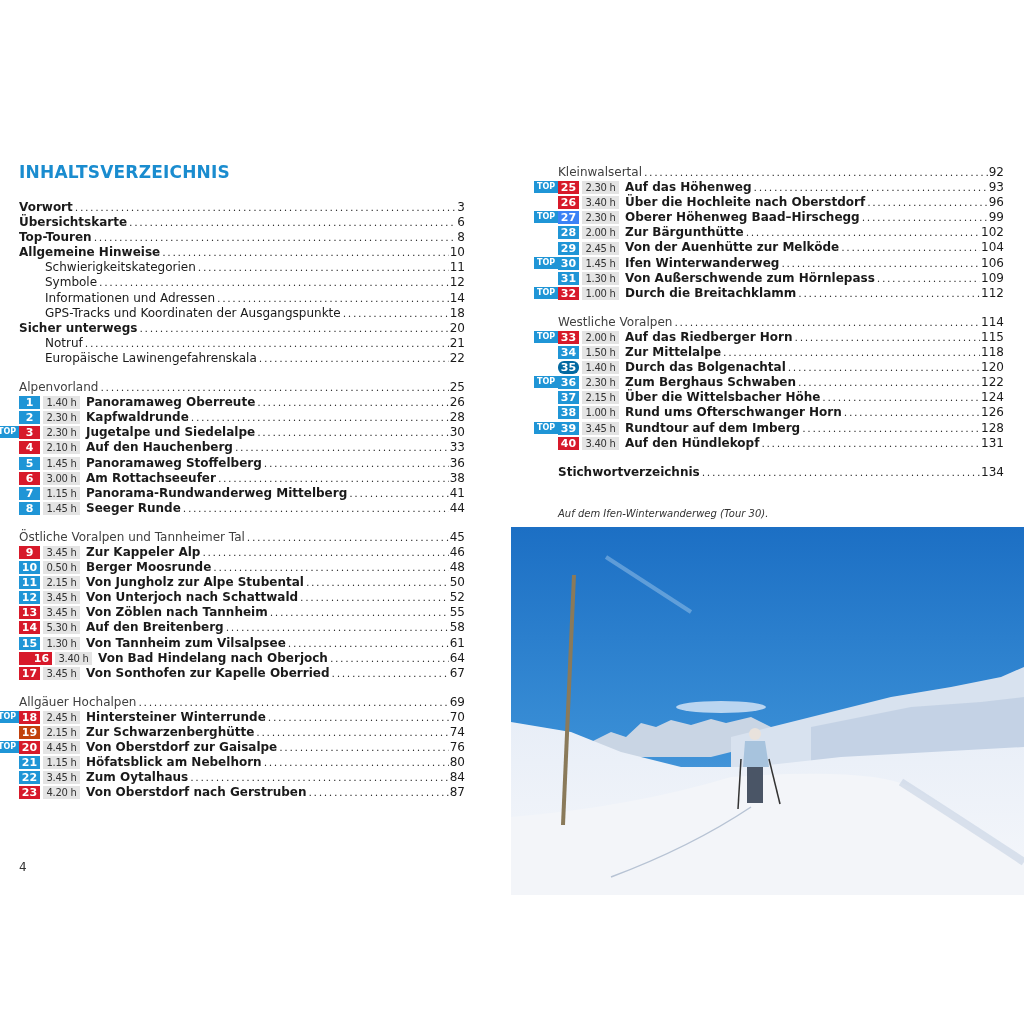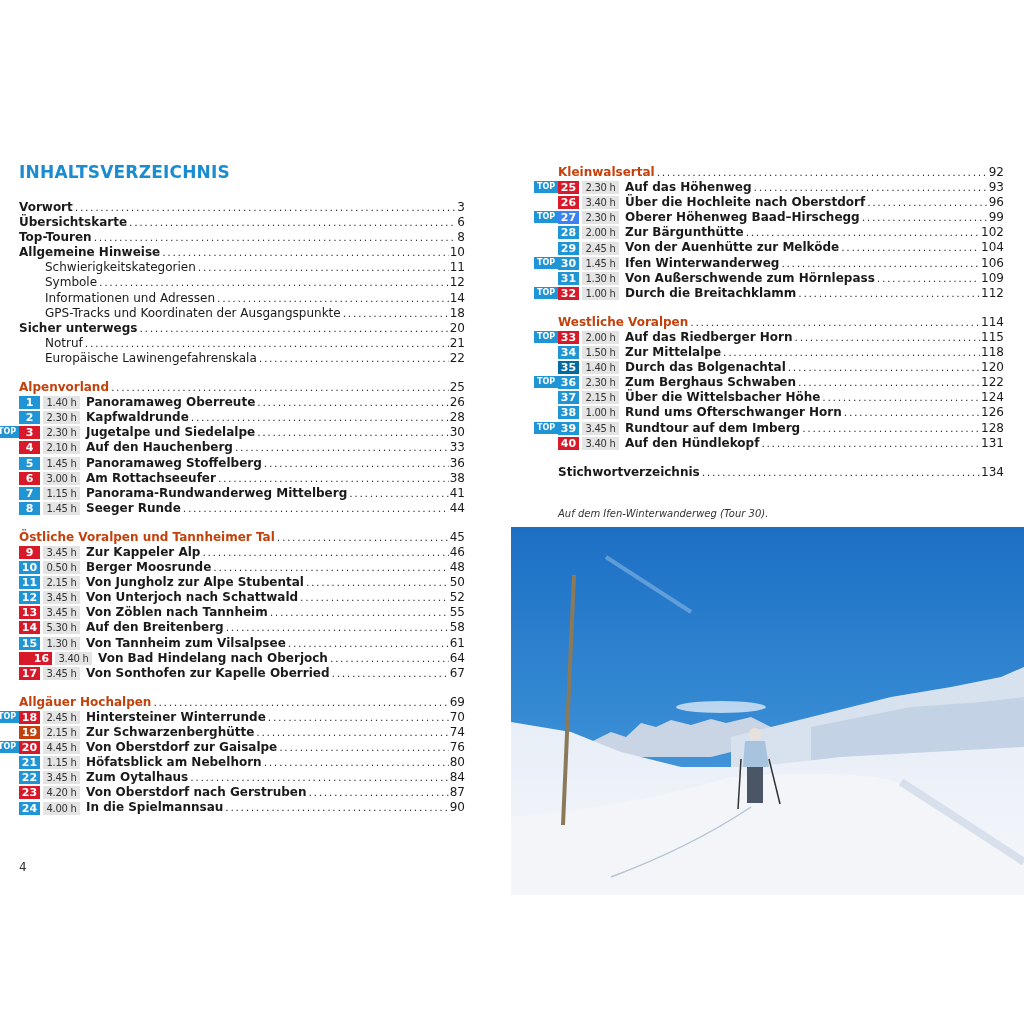--- a/index.html
+++ b/index.html
@@ -23,21 +23,21 @@
     flex: 1 1 auto; overflow: hidden; color: #333; letter-spacing: 1.6px;
     font-size: 11px;
   }
   .row .dots::before {
     content: "........................................................................................................................................................................";
   }
   .row .page { flex: 0 0 auto; padding-left: 1px; font-size: 12px; }
   .bold .label { font-weight: bold; }
   .indent .label { padding-left: 26px; }
   .section { margin-top: 14px; }
-  .section .label { color: #c2410c; font-weight: bold; }
+  .section .label { color: #404040; font-weight: normal; }
   .tour .num {
     flex: 0 0 auto; width: 21px; height: 13px; line-height: 13px; color: #fff;
     font-weight: bold; font-size: 11px; text-align: center; margin-right: 3px;
     align-self: center;
   }
   .tour .num.blue { background: #1f95d6; }
   .tour .num.red { background: #d7192a; }
   .tour .time {
     flex: 0 0 auto; width: 37px; height: 13px; line-height: 13px; background: #e4e4e4;
     color: #333; font-size: 10px; text-align: center; margin-right: 6px;
@@ -297,27 +297,20 @@
         <span class="dots"></span>
         <span class="page">84</span>
       </div>
       <div class="row tour">
         <span class="num red" style="background: rgb(215, 25, 42);">23</span>
         <span class="time">4.20 h</span>
         <span class="label">Von Oberstdorf nach Gerstruben</span>
         <span class="dots"></span>
         <span class="page">87</span>
       </div>
-      <div class="row tour">
-        <span class="num blue" style="background: rgb(31, 149, 214);">24</span>
-        <span class="time">4.00 h</span>
-        <span class="label">In die Spielmannsau</span>
-        <span class="dots"></span>
-        <span class="page">90</span>
-      </div>
     </div>
 </div>
 
 <div id="right" class="col">
   <div id="sec3">
       <div class="row section" style="margin-top: 0px;">
         <span class="label">Kleinwalsertal</span>
         <span class="dots"></span>
         <span class="page">92</span>
       </div>
@@ -397,21 +390,21 @@
         <span class="page">115</span>
       </div>
       <div class="row tour">
         <span class="num blue" style="background: rgb(31, 149, 214);">34</span>
         <span class="time">1.50 h</span>
         <span class="label">Zur Mittelalpe</span>
         <span class="dots"></span>
         <span class="page">118</span>
       </div>
       <div class="row tour">
-        <span class="num blue" style="background: #0369a1;">35</span>
+        <span class="num blue" style="background: #0369a1; border-radius: 6px;">35</span>
         <span class="time">1.40 h</span>
         <span class="label">Durch das Bolgenachtal</span>
         <span class="dots"></span>
         <span class="page">120</span>
       </div>
       <div class="row tour">
         <span class="top-badge">TOP</span>
         <span class="num blue" style="background: rgb(31, 149, 214);">36</span>
         <span class="time">2.30 h</span>
         <span class="label">Zum Berghaus Schwaben</span>

